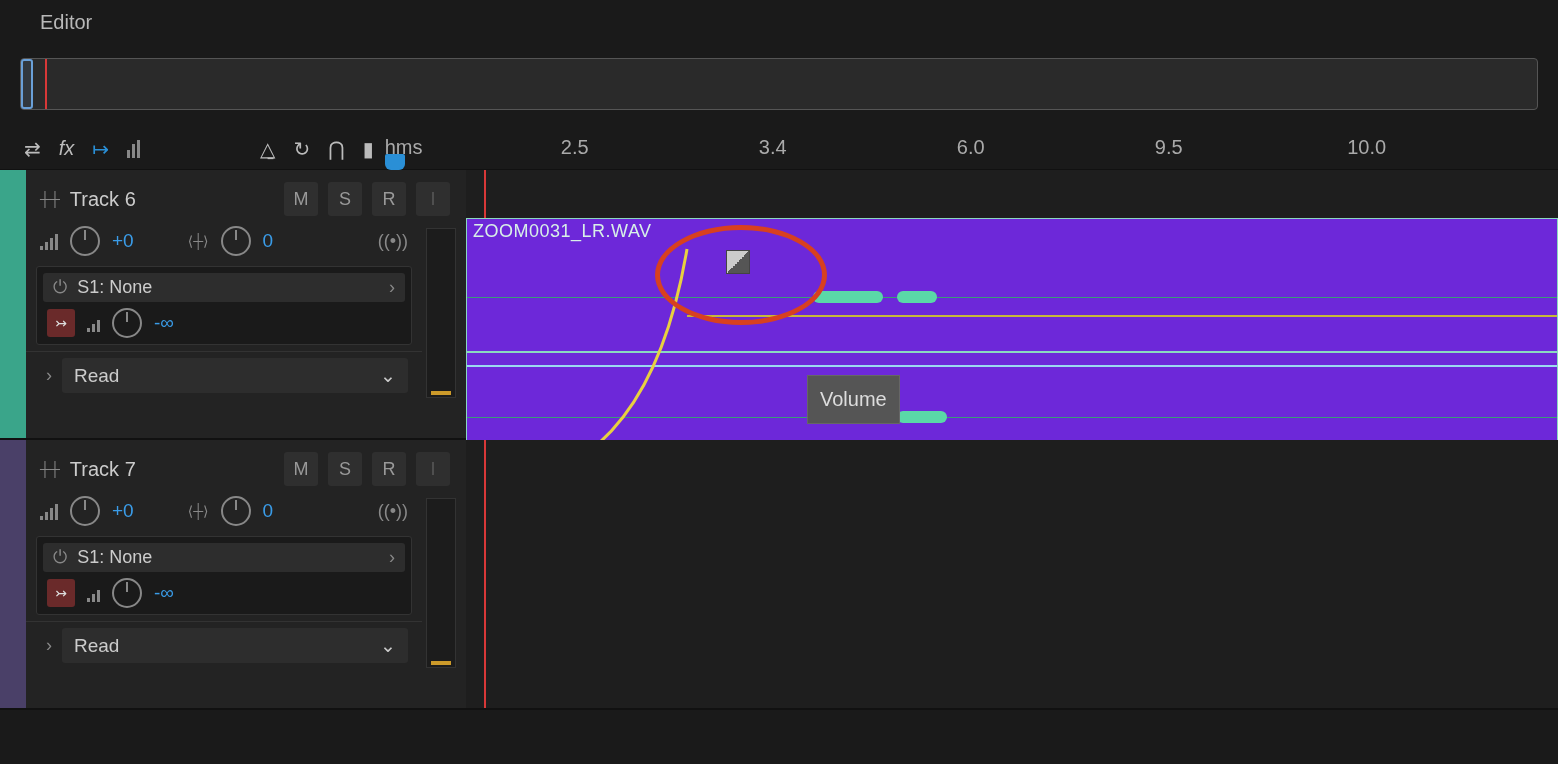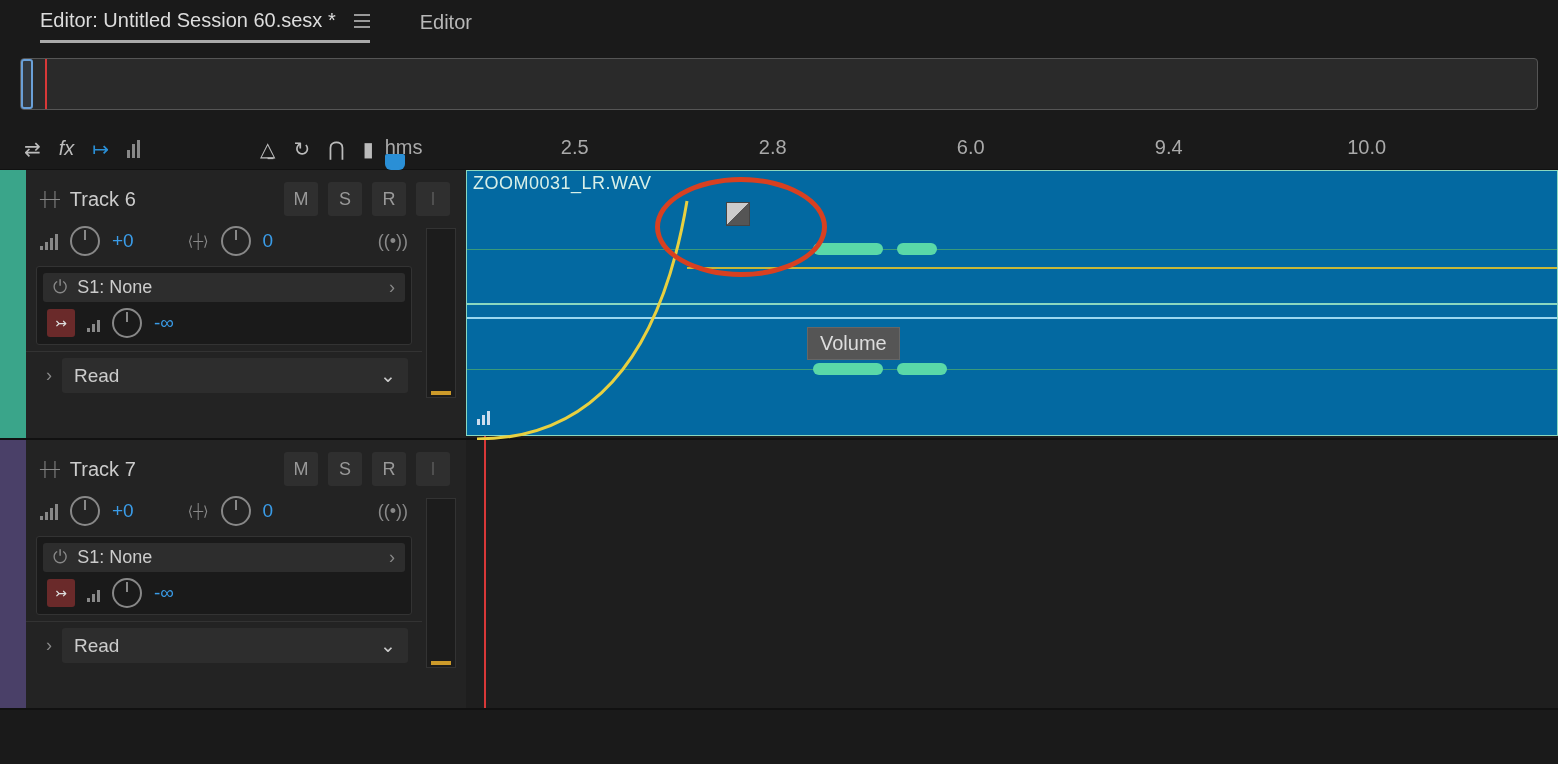--- a/index.html
+++ b/index.html
@@ -111,61 +111,54 @@
     position: relative; margin: 6px 4px;
   }
   .meter-mark { position: absolute; bottom: 2px; left: 4px; right: 4px; height: 4px; background: #cc9a2a; }
   .lane-area {
     flex: 1; position: relative; background: #1e1e1e;
   }
   .ruler-tick { position: absolute; top: 8px; color: #aaa; font-size: 20px; transform: translateX(-50%); }
   .playhead-marker { position: absolute; top: 26px; width: 20px; height: 16px; background: #2a8fd6; border-radius: 2px 2px 6px 6px; transform: translateX(-50%);}
   .playhead-line { position: absolute; top: 0; bottom: 0; width: 2px; background: #d83838; }
   .clip {
-    position: absolute; background: #0369a1;
+    position: absolute; background: #6d28d9;
     border: 1px solid #8ad8c0;
+    margin-top: 48px;
   }
   .clip-name {
     position: absolute; top: 2px; left: 6px; color: #d8f0e8; font-size: 18px;
     font-weight: 500; letter-spacing: 0.5px;
   }
   .clip-divider { position: absolute; left: 0; right: 0; height: 2px; background: #8ad8c0; }
   .wave-line { position: absolute; left: 0; right: 0; height: 1px; background: #3a9a7a; }
   .wave-blip { position: absolute; height: 12px; background: #5ad8a8; border-radius: 6px; }
   .fade-handle {
     position: absolute; width: 22px; height: 22px; background: #888;
     outline: 1px solid #444;
   }
   .fade-handle::after {
     content: ""; position: absolute; inset: 0;
     background: linear-gradient(135deg, #ccc 50%, #555 50%);
   }
   .tooltip {
-    position: absolute; background: #555; color: #ddd; padding: 4px 12px;
+    position: absolute; background: #555; color: #ddd; padding: 12px 12px;
     font-size: 20px; border: 1px solid #666;
   }
   .annot-circle {
     position: absolute; border: 5px solid #d84020; border-radius: 50%;
     pointer-events: none;
   }
   svg.fade-curve { position: absolute; }
   .mono-icon { color: #888; font-size: 14px; }
 </style>
 </head>
 <body>
 
 <div class="tabs">
-  <div class="tab active">
-    <span>Editor: Untitled Session 60.sesx *</span>
-    <span class="burger-icon">
-        <span></span>
-        <span></span>
-        <span></span>
-      </span>
-  </div>
   <div class="tab">
     <span>Editor</span>
   </div>
 </div>
 
 <div class="overview">
   <div class="overview-handle"></div>
   <div class="overview-playhead"></div>
 </div>
 
@@ -184,23 +177,23 @@
   </div>
   <div class="tool-group" style="margin-left:120px">
     <span class="tool-icon">△̱</span>
     <span class="tool-icon">↻</span>
     <span class="tool-icon">⋂</span>
     <span class="tool-icon">▮</span>
   </div>
   <div class="timeline-ruler" style="margin-left:3px">
     <span style="position:absolute;left:8px;top:8px;color:#aaa">hms</span>
     <span class="ruler-tick" style="left:198px">2.5</span>
-    <span class="ruler-tick" style="left:396px">2.8</span>
+    <span class="ruler-tick" style="left:396px">3.4</span>
     <span class="ruler-tick" style="left:594px">6.0</span>
-    <span class="ruler-tick" style="left:792px">9.4</span>
+    <span class="ruler-tick" style="left:792px">9.5</span>
     <span class="ruler-tick" style="left:990px">10.0</span>
     <div class="playhead-marker" style="left:18px"></div>
   </div>
 </div>
 
 <div class="track-area">
 
   <div class="track">
     <div class="track-color" style="background:#3aa58a"></div>
     <div class="track-panel">

